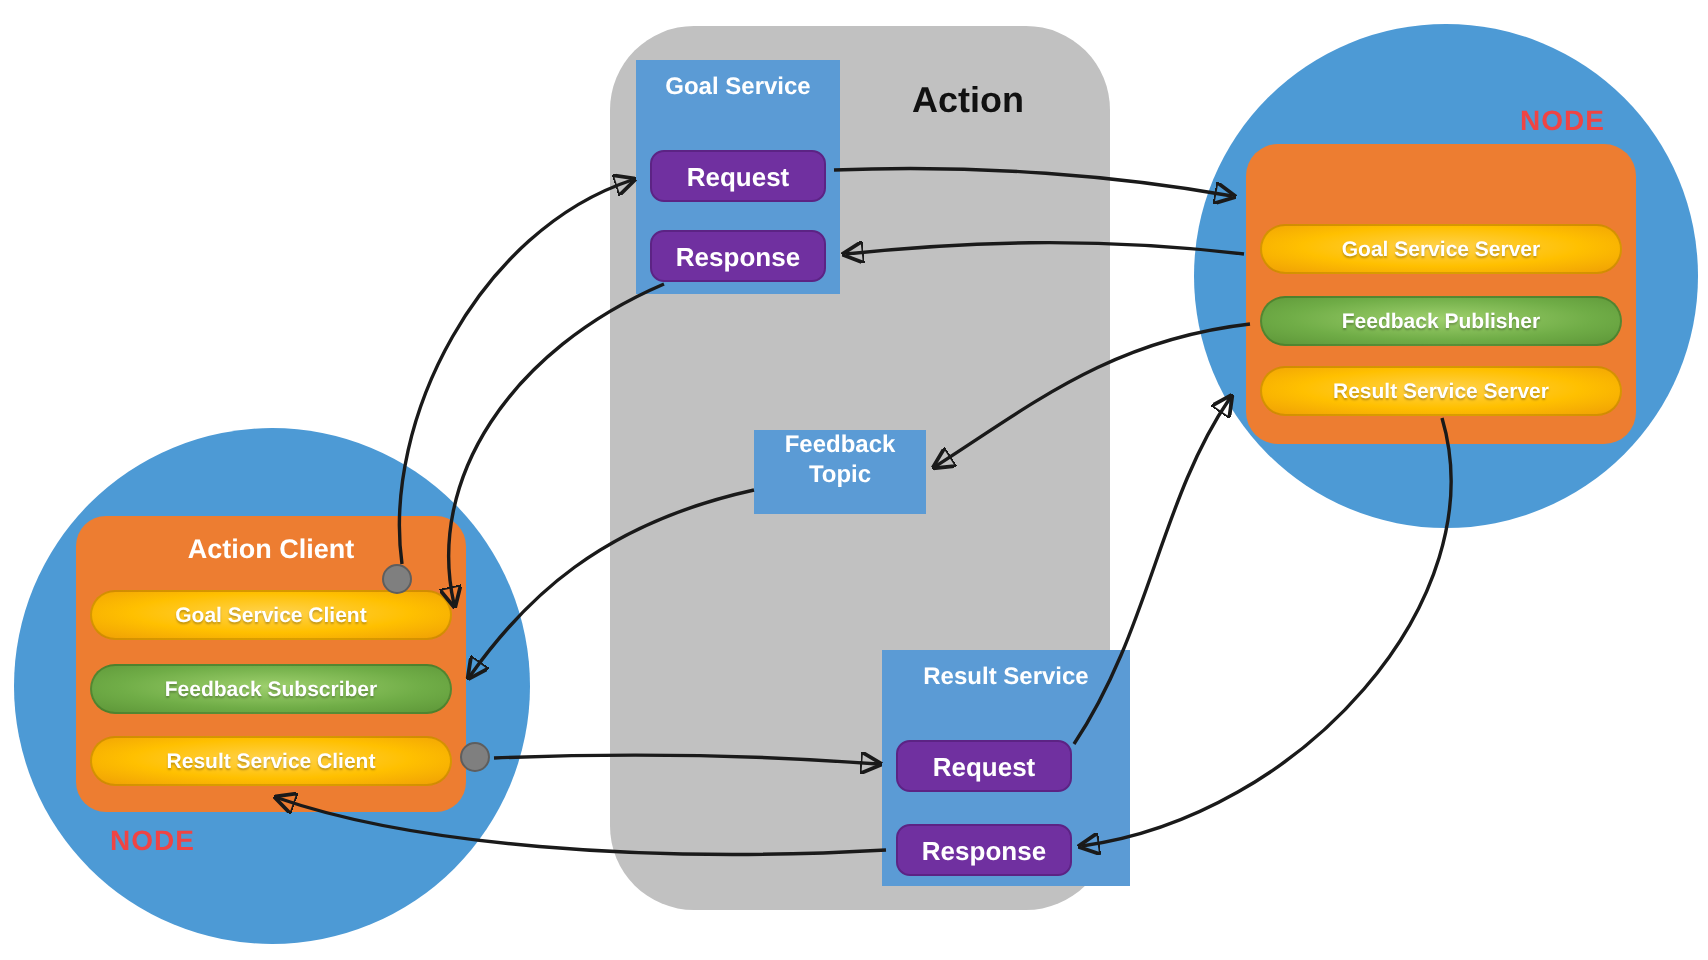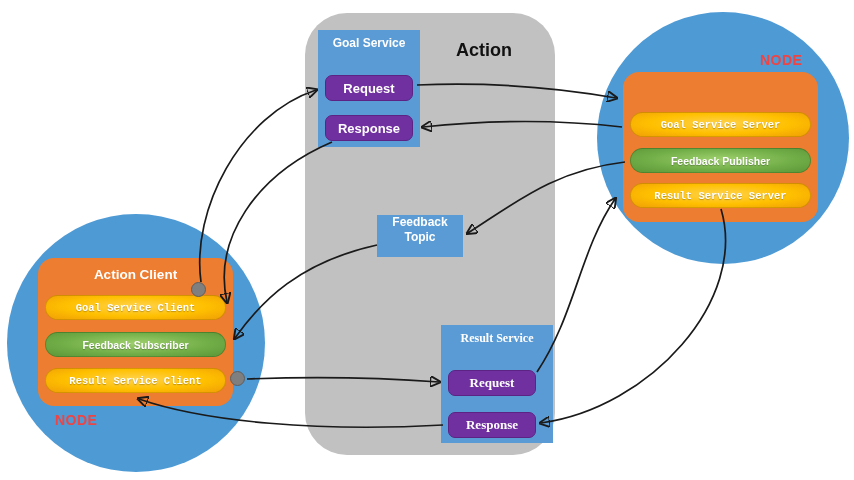--- a/index.html
+++ b/index.html
@@ -48,21 +48,21 @@
   }
   .node-label-left  { left: 55px;  top: 412px; }
   .node-label-right { left: 760px; top: 52px; }
 
   
   .orange-box {
     position: absolute;
     background: #ed7d31;
     border-radius: 16px;
   }
-  .orange-left  { left: 38px;  top: 258px; width: 195px; height: 148px; }
+  .orange-left  { left: 38px;  top: 258px; width: 195px; height: 148px; border-radius: 15px; }
   .orange-right { left: 623px; top: 72px;  width: 195px; height: 150px; }
   .orange-title {
     position: absolute;
     left: 0; top: 9px;
     width: 100%;
     text-align: center;
     color: #ffffff;
     font-size: 13.5px;
     font-weight: bold;
   }
@@ -76,21 +76,20 @@
     align-items: center;
     justify-content: center;
     color: #ffffff;
     font-size: 10.5px;
     font-weight: bold;
     text-shadow: 0 1px 1px rgba(0,0,0,0.25);
   }
   .pill-yellow {
     background: radial-gradient(ellipse at 50% 45%, #ffd24d 0%, #ffc000 55%, #ef9f05 100%);
     border: 1px solid rgba(150,95,0,0.35);
-    font-family: Liberation Mono, monospace;
   }
   .pill-green {
     background: radial-gradient(ellipse at 50% 45%, #9ed06d 0%, #70ad47 60%, #5d9638 100%);
     border: 1px solid rgba(40,80,20,0.35);
     text-align: right;
   }
   .pill-1 { top: 37px; }
   .pill-2 { top: 74px; }
   .pill-3 { top: 110px; }
   .orange-right .pill-1 { top: 40px; }
@@ -98,21 +97,21 @@
   .orange-right .pill-3 { top: 111px; }
 
   
   .service-box {
     position: absolute;
     background: #5b9bd5;
     border-radius: 0;
     color: #ffffff;
   }
   .goal-service   { left: 318px; top: 30px;  width: 102px; height: 117px; }
-  .result-service { left: 441px; top: 325px; width: 112px; height: 118px; font-family: Liberation Serif, serif; }
+  .result-service { left: 441px; top: 325px; width: 124px; height: 118px; }
   .feedback-topic {
     left: 377px; top: 215px; width: 86px; height: 42px;
     display: flex; align-items: flex-start; justify-content: center;
     text-align: center;
   }
   .service-title {
     position: absolute;
     left: 0; top: 6px;
     width: 100%;
     text-align: center;

